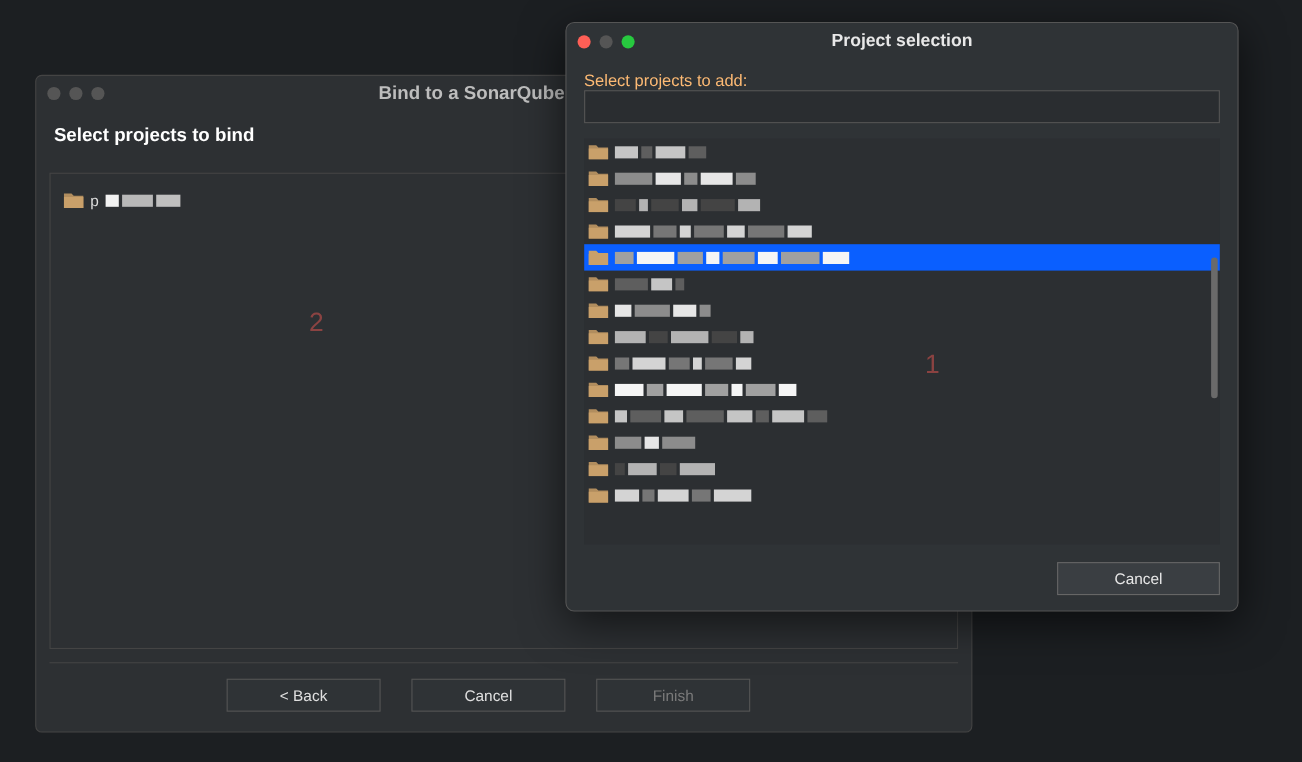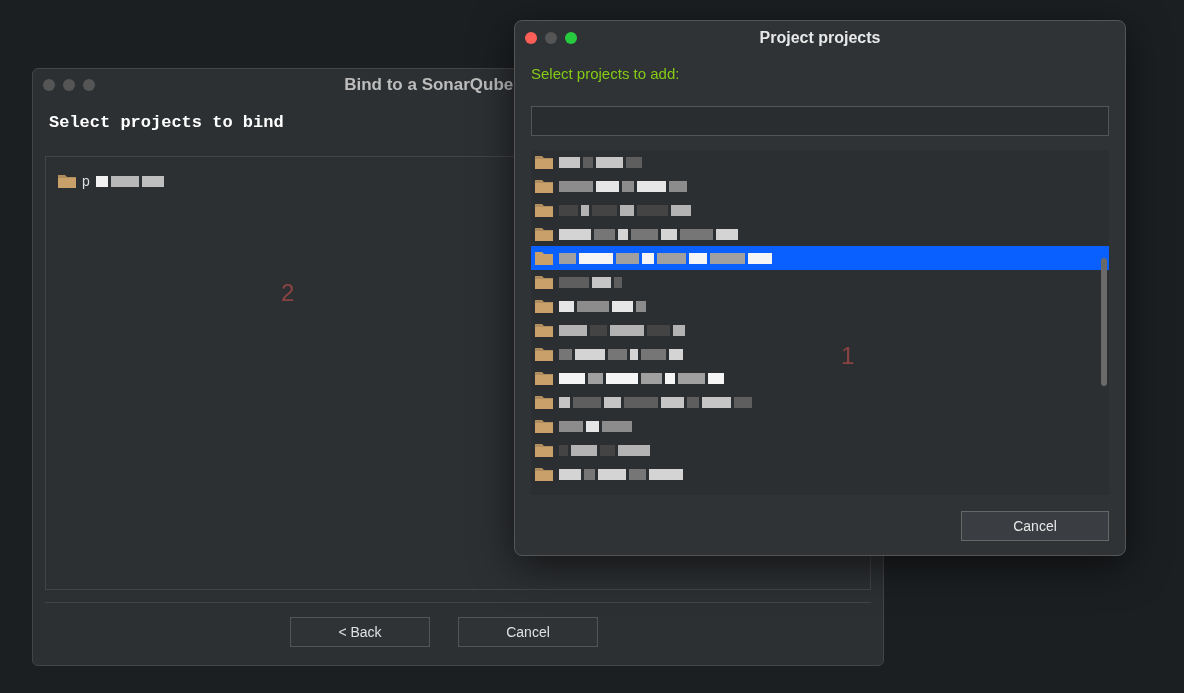--- a/index.html
+++ b/index.html
@@ -53,21 +53,20 @@
       position: absolute;
       left: 0; right: 0;
       text-align: center;
       color: #bdbdbd;
       font-weight: 600;
       font-size: 17px;
       pointer-events: none;
     }
     .wizard-header {
       padding: 12px 16px 24px 16px;
-      font-family: Liberation Mono, monospace;
     }
     .wizard-header-title {
       color: #fff;
       font-weight: 700;
       font-size: 17px;
     }
     .wizard-content {
       flex: 1;
       margin: 0 12px;
       padding: 12px;
@@ -149,23 +148,23 @@
       pointer-events: none;
     }
     .dialog-body {
       padding: 10px 16px 4px 16px;
       flex: 1;
       display: flex;
       flex-direction: column;
       overflow: hidden;
     }
     .dialog-label {
-      color: #84cc16;
+      color: #fdba74;
       font-size: 15px;
-      margin-bottom: 24px;
+      margin-bottom: 0;
     }
     .dialog-input {
       width: 100%;
       height: 30px;
       background: #2a2d30;
       border: 1px solid #555;
       color: #eee;
       padding: 0 6px;
       font-size: 14px;
       margin-bottom: 14px;
@@ -269,31 +268,34 @@
     </div>
     <div class="annot">2</div>
   </div>
   <div class="wizard-footer">
     <div class="btn-group">
       <button class="wizard-btn">&lt; Back</button>
     </div>
     <div class="btn-group">
       <button class="wizard-btn">Cancel</button>
     </div>
+    <div class="btn-group">
+      <button class="wizard-btn disabled">Finish</button>
+    </div>
   </div>
 </div>
 
 <div class="dialog-window">
   <div class="dialog-titlebar">
     <div class="traffic-lights">
       <span class="traffic-light close"></span>
       <span class="traffic-light dim"></span>
       <span class="traffic-light max"></span>
     </div>
-    <div class="dialog-title">Project projects</div>
+    <div class="dialog-title">Project selection</div>
   </div>
   <div class="dialog-body">
     <div class="dialog-label">Select projects to add:</div>
     <input class="dialog-input" type="text" value="" style="">
     <div class="list-wrap">
       <div class="annot2">1</div>
       <div id="list-container">
           <div class="list-item">
             <span class="folder-icon">
               <svg width="18" height="14" viewBox="0 0 18 14">

